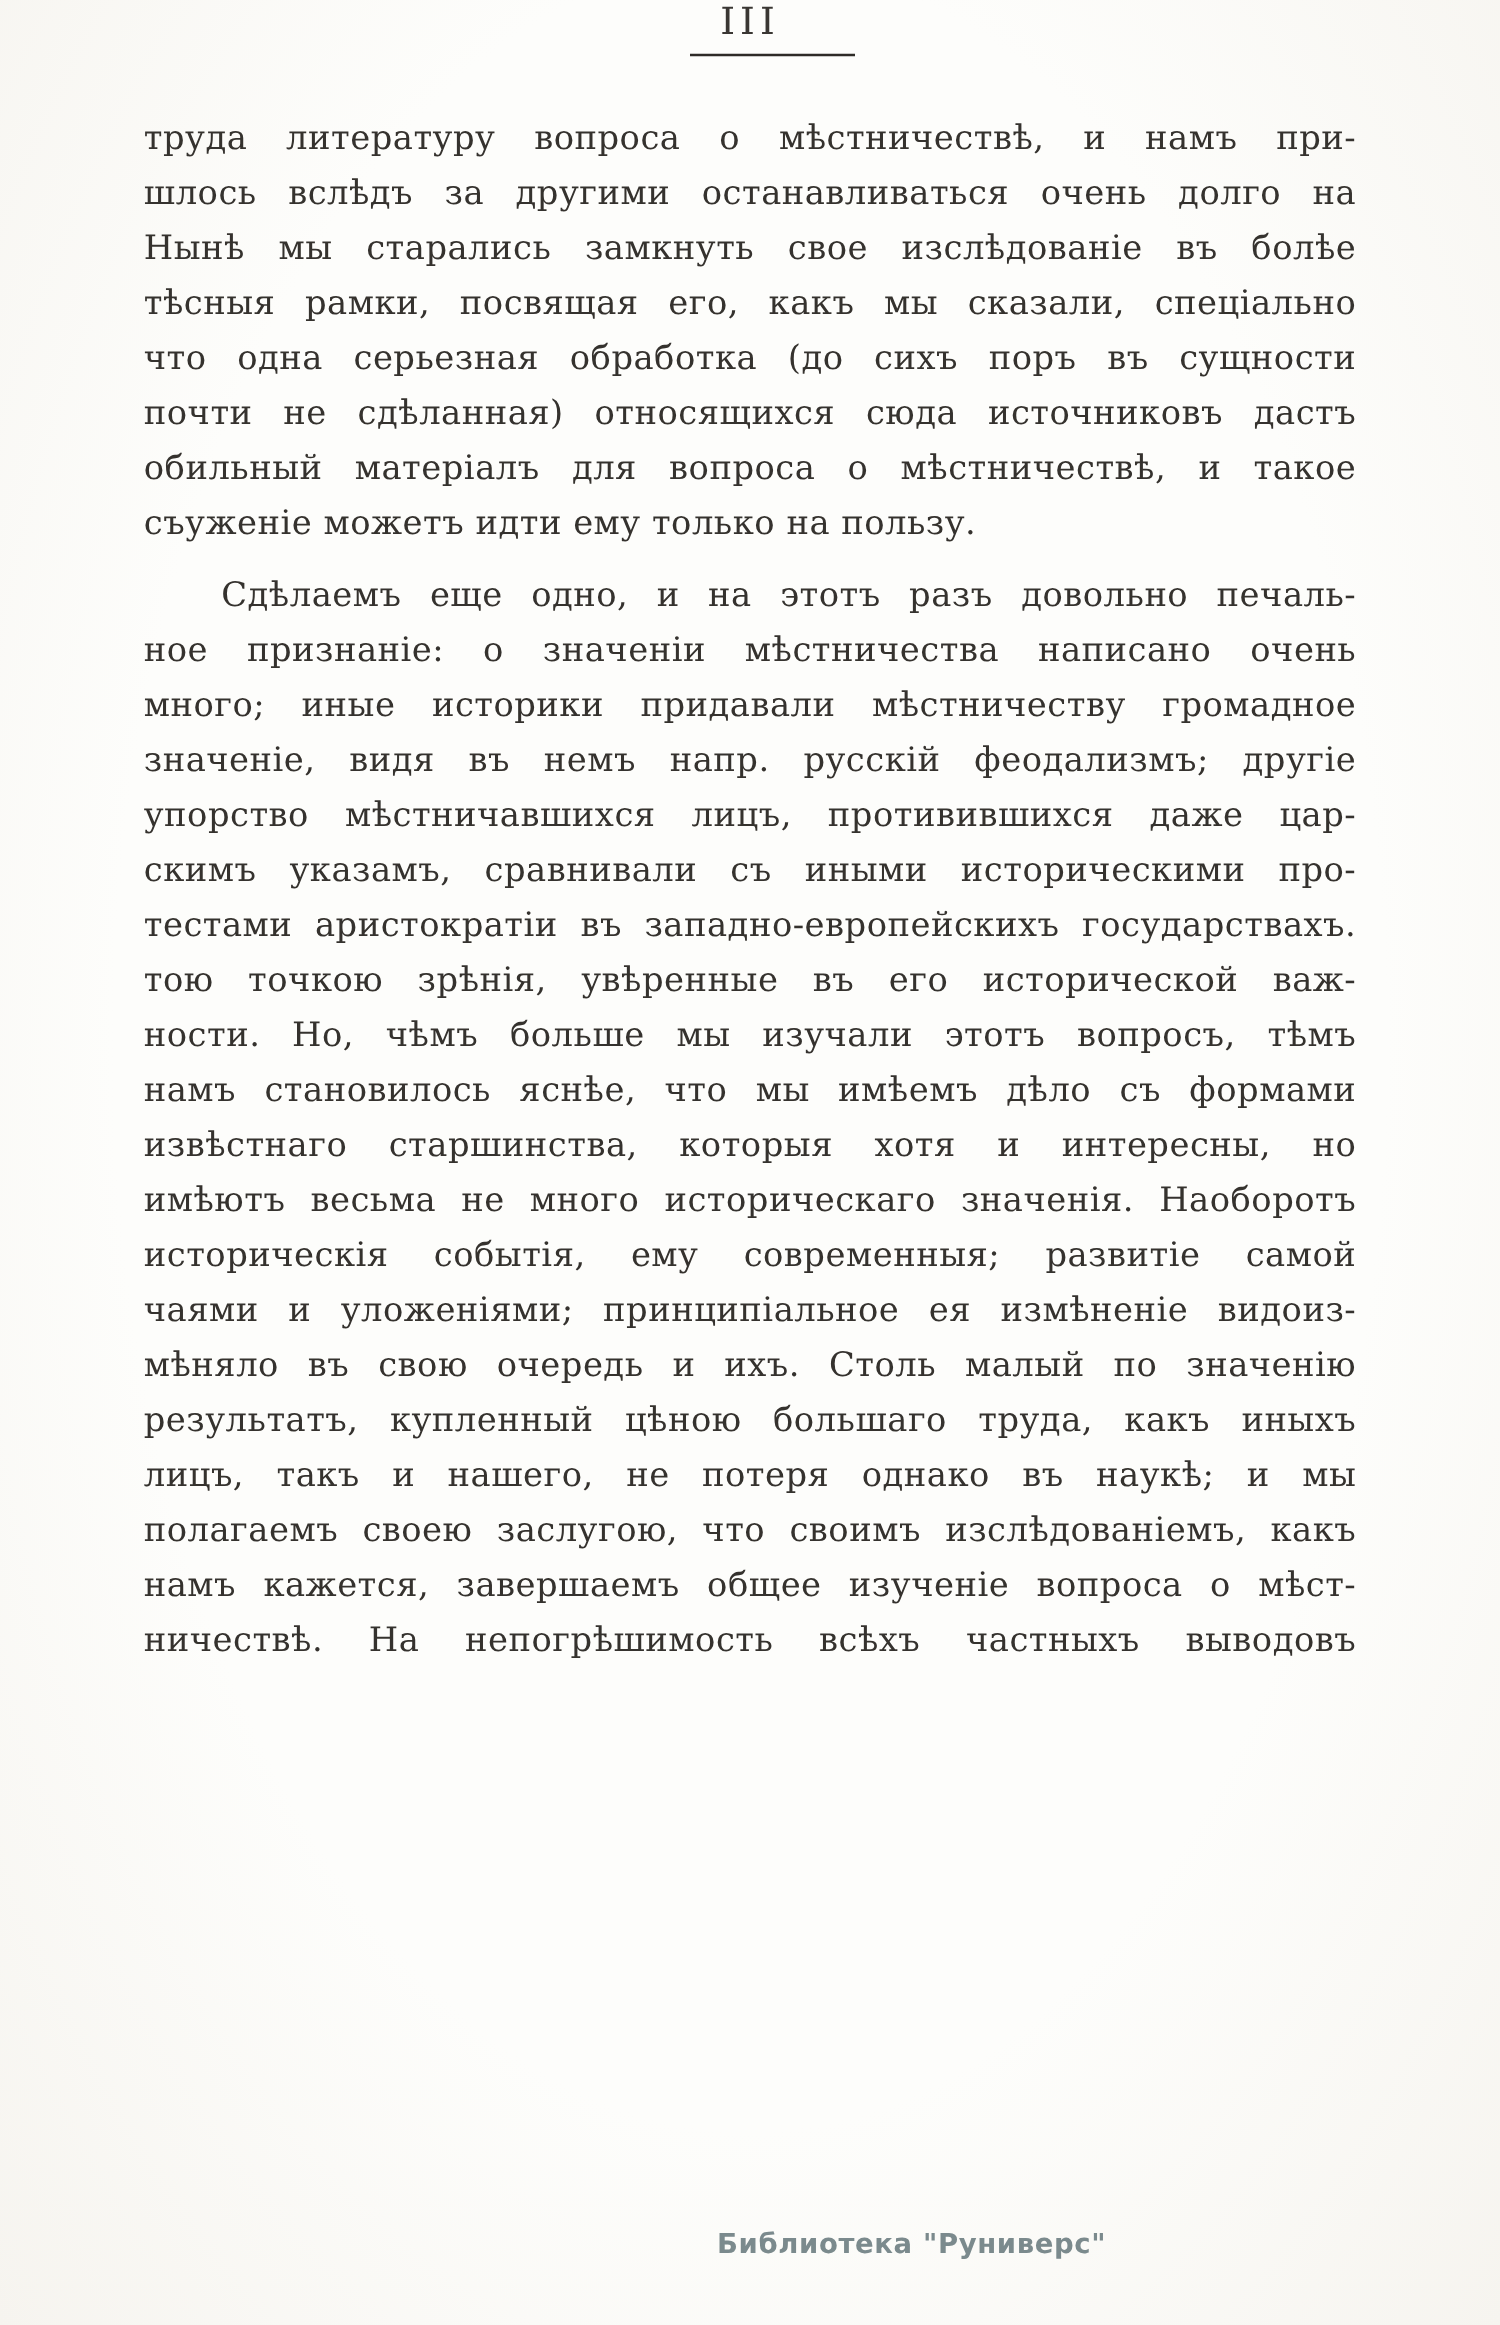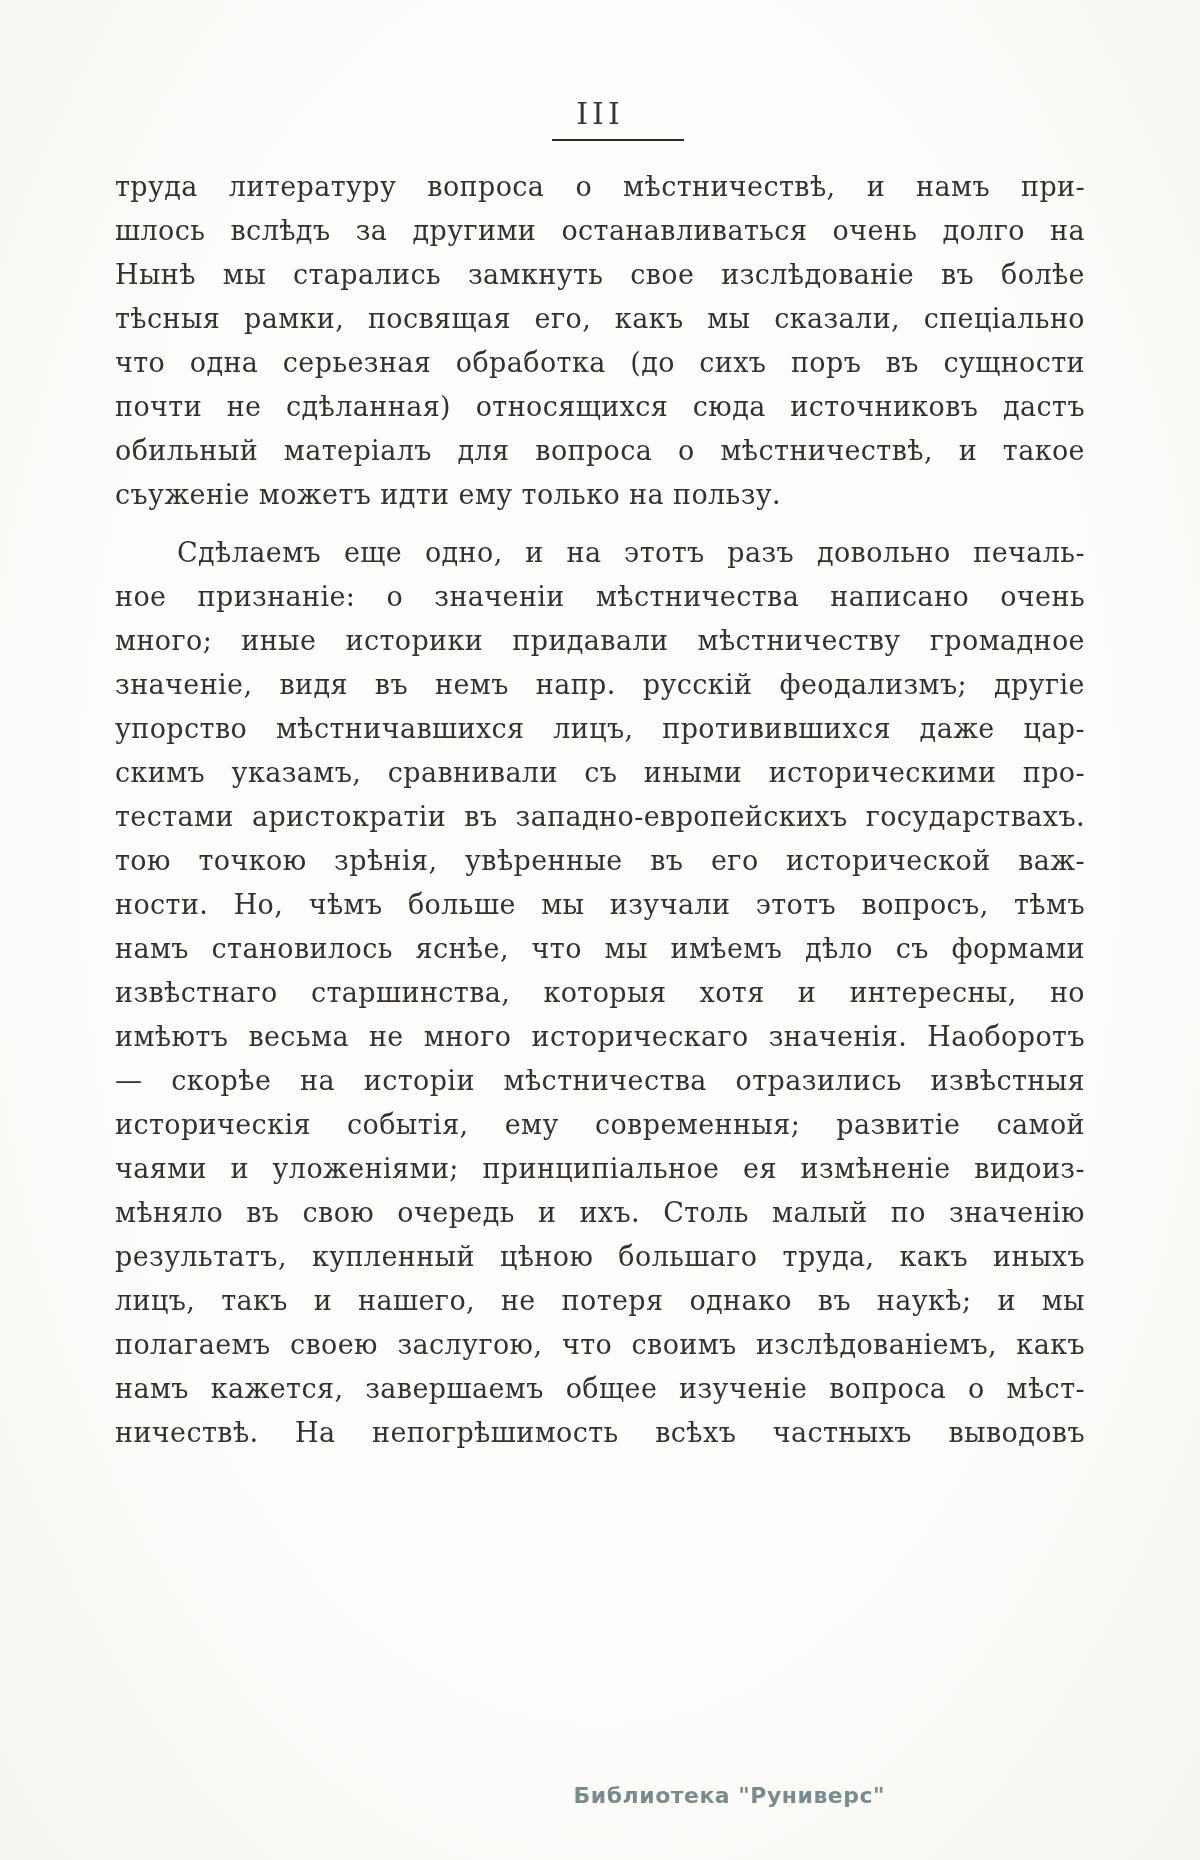--- a/index.html
+++ b/index.html
@@ -12,21 +12,20 @@
     width: 1200px;
     height: 1860px;
     margin: 0 auto;
     background: #fcfbf8;
     background-image: radial-gradient(ellipse at 50% 45%, #fdfdfb 60%, #f6f4ef 100%);
     overflow: hidden;
     font-family: "DejaVu Serif", "Liberation Serif", serif;
     color: #35322e;
   }
   .page-number-wrap {
-    margin-top: 96px;
     text-align: center;
   }
   .page-number {
     font-size: 30px;
     letter-spacing: 4px;
     color: #3a3733;
   }
   .page-number-underline {
     width: 132px;
     height: 2px;
@@ -39,21 +38,21 @@
   .rule-wrap {
     width: 100%;
     display: flex;
     justify-content: center;
   }
   .rule-wrap .page-number-underline {
     margin: 8px 0 0 0;
     left: 18px;
   }
   .text-block {
-    margin: 24px 115px 0 115px;
+    margin: 44px 115px 0 115px;
     width: 970px;
     font-size: 27px;
     line-height: 44px;
     letter-spacing: 0.4px;
   }
   .paragraph {
     margin: 0;
   }
   .paragraph + .paragraph {
     margin-top: 14px;
@@ -109,21 +108,20 @@
         <div class="line">много; иные историки придавали мѣстничеству громадное</div>
         <div class="line">значеніе, видя въ немъ напр. русскій феодализмъ; другіе</div>
         <div class="line">упорство мѣстничавшихся лицъ, противившихся даже цар-</div>
         <div class="line">скимъ указамъ, сравнивали съ иными историческими про-</div>
         <div class="line">тестами аристократіи въ западно-европейскихъ государствахъ.</div>
         <div class="line">тою точкою зрѣнія, увѣренные въ его исторической важ-</div>
         <div class="line">ности. Но, чѣмъ больше мы изучали этотъ вопросъ, тѣмъ</div>
         <div class="line">намъ становилось яснѣе, что мы имѣемъ дѣло съ формами</div>
         <div class="line">извѣстнаго старшинства, которыя хотя и интересны, но</div>
         <div class="line">имѣютъ весьма не много историческаго значенія. Наоборотъ</div>
-        <div class="line">— скорѣе на исторіи мѣстничества отразились извѣстныя</div>
         <div class="line">историческія событія, ему современныя; развитіе самой</div>
         <div class="line">чаями и уложеніями; принципіальное ея измѣненіе видоиз-</div>
         <div class="line">мѣняло въ свою очередь и ихъ. Столь малый по значенію</div>
         <div class="line">результатъ, купленный цѣною большаго труда, какъ иныхъ</div>
         <div class="line">лицъ, такъ и нашего, не потеря однако въ наукѣ; и мы</div>
         <div class="line">полагаемъ своею заслугою, что своимъ изслѣдованіемъ, какъ</div>
         <div class="line">намъ кажется, завершаемъ общее изученіе вопроса о мѣст-</div>
         <div class="line">ничествѣ. На непогрѣшимость всѣхъ частныхъ выводовъ</div>
       </div>
     </div>

